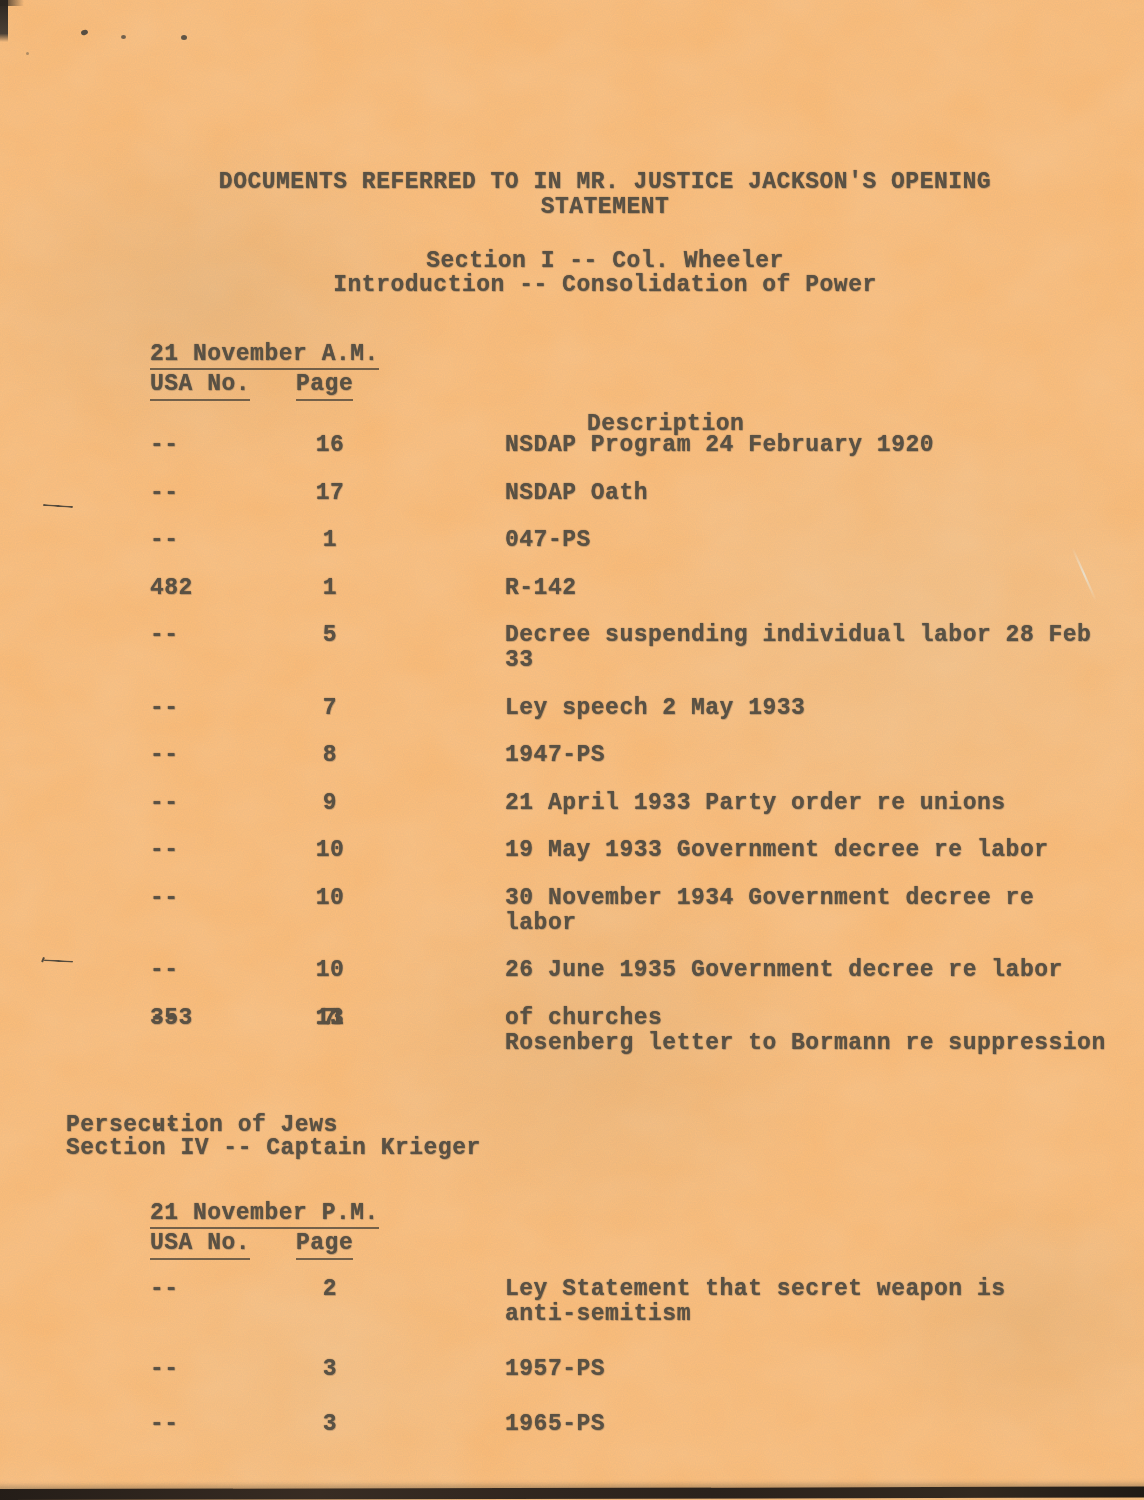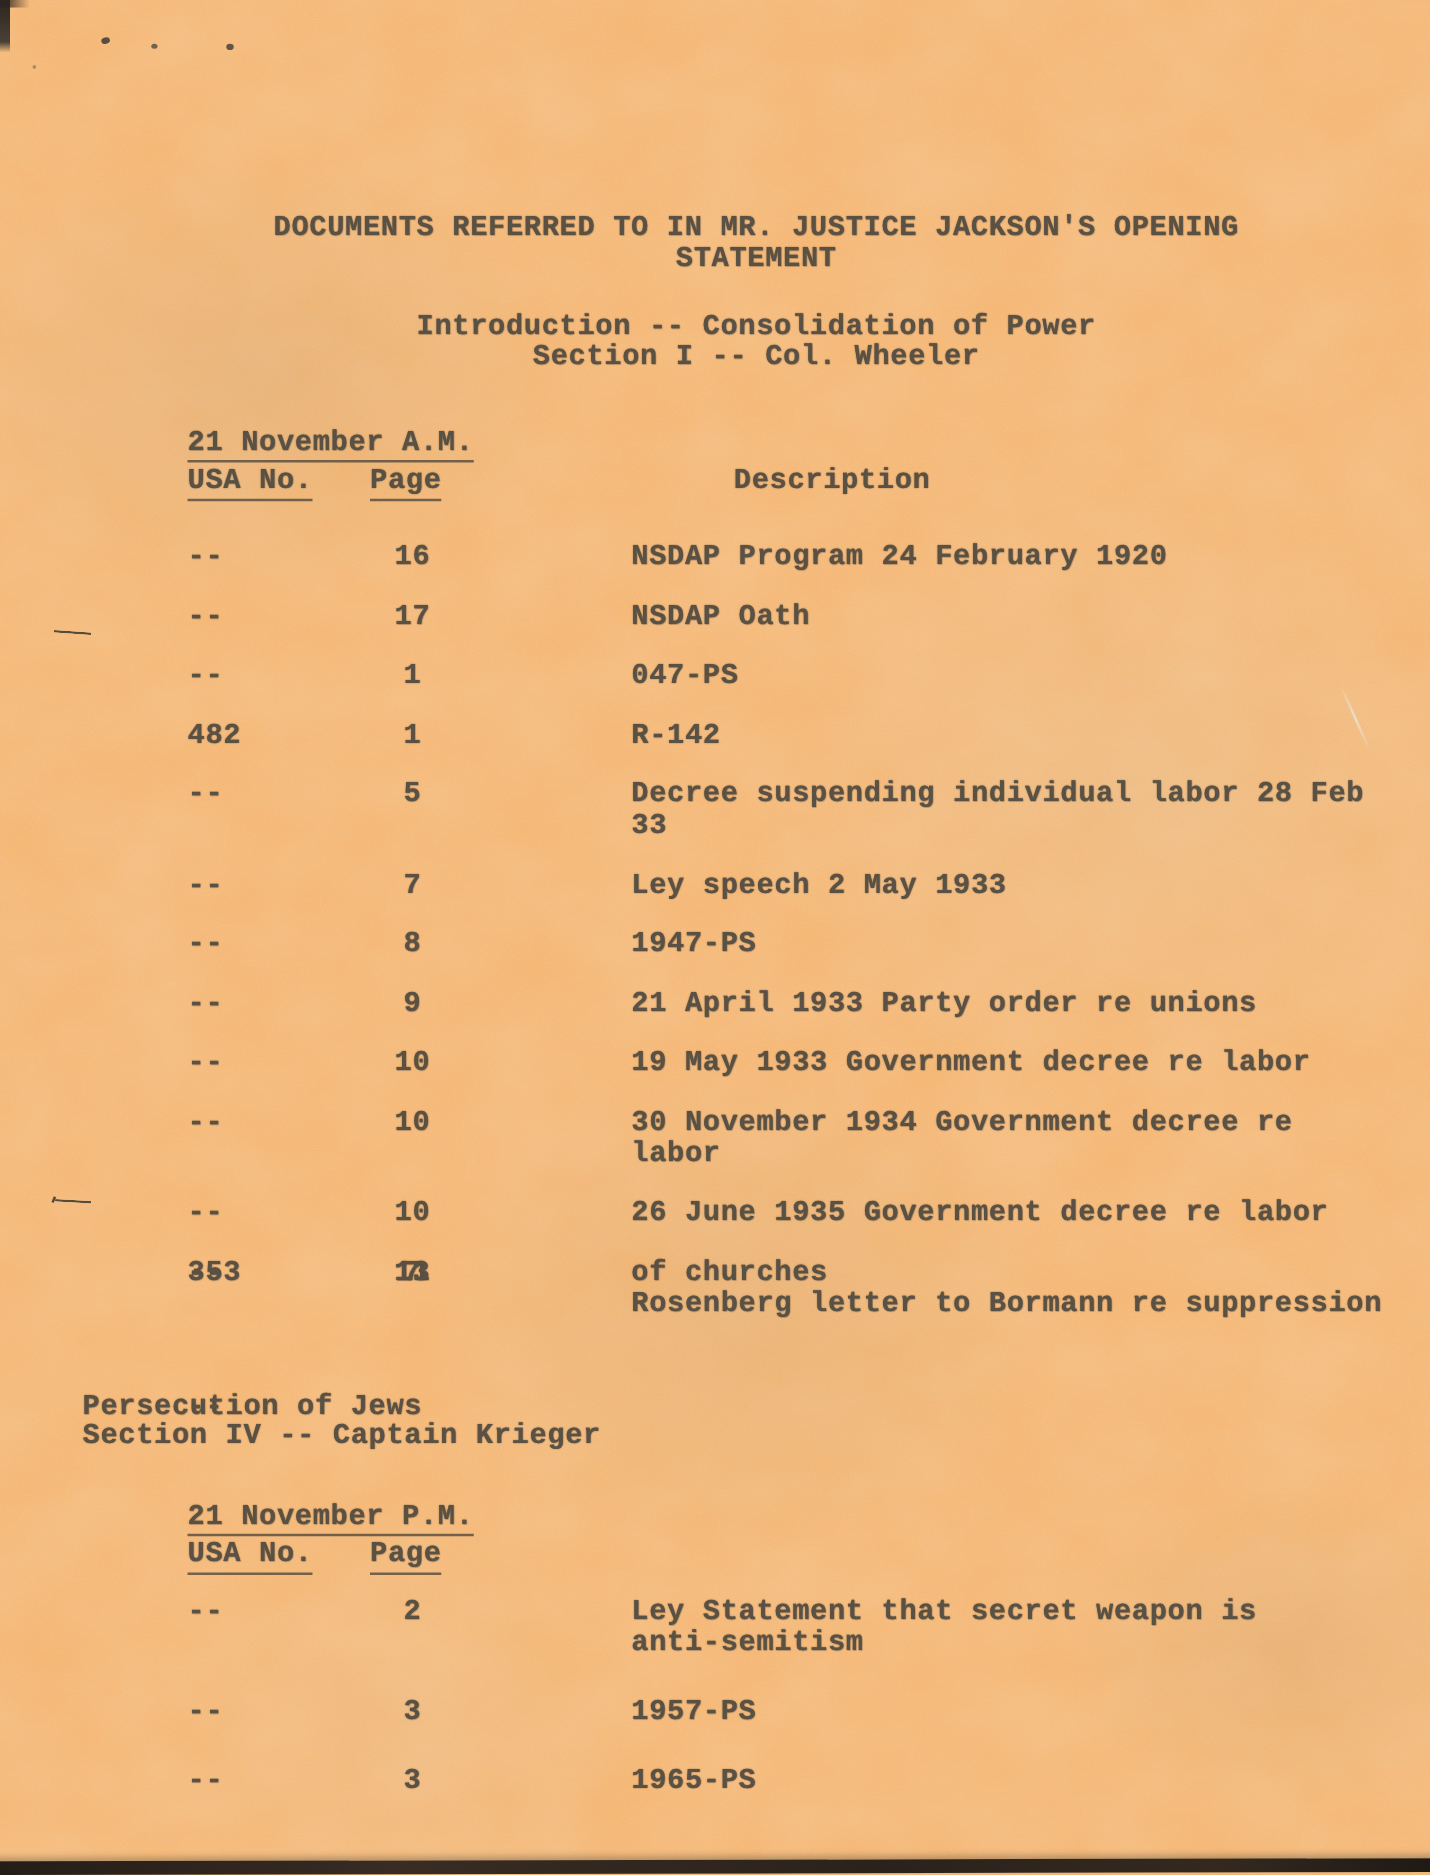--- a/index.html
+++ b/index.html
@@ -33,21 +33,21 @@
   .header-block{position:absolute;top:170px;left:66px;right:0;text-align:center;line-height:25px;}
   .subtitle-block{margin-top:29px;line-height:24px;}
   .u{border-bottom:2px solid rgba(62,59,51,.8);padding-bottom:2px;text-align:center;}
   .table-section{position:absolute;left:150px;right:26px;}
   .section-am{top:341px;}
   .section-pm{top:1200px;}
   .session-header{display:inline-block;line-height:23px;}
   .col-headers{position:relative;height:29px;margin-top:2px;line-height:25px;text-decoration:underline;}
   .col-usa{display:inline-block;}
   .col-page{position:absolute;left:146px;}
-  .col-desc{position:absolute;left:437px;}
+  .col-desc{position:absolute;left:437px;margin-top:40px;}
   .rows{margin-top:32px;}
   .section-pm .rows{margin-top:17px;}
   .row{position:relative;line-height:25px;margin-bottom:22.5px;}
   .section-pm .row{margin-bottom:30px;}
   .cell-usa{position:absolute;left:0;top:0;}
   .cell-page{position:absolute;left:150px;top:0;width:60px;text-align:center;}
   .cell-desc{margin-left:355px;}
   .interlude{position:absolute;top:1114px;left:0;right:0;line-height:23px;}
   .interlude .cell-usa{left:150px;}
   .interlude-center{margin-left:66px;text-align:left;}
@@ -98,22 +98,22 @@
     <rect width="1144" height="1500" filter="url(#blotch)"></rect>
   </svg>
   <div class="mottle"></div>
 
   <div class="content">
 
     <div class="header-block ink">
       <div>DOCUMENTS REFERRED TO IN MR. JUSTICE JACKSON'S OPENING</div>
       <div>STATEMENT</div>
       <div class="subtitle-block">
+        <div>Section I -- Col. Wheeler</div>
         <div>Introduction -- Consolidation of Power</div>
-        <div>Section I -- Col. Wheeler</div>
       </div>
     </div>
 
     <section class="table-section section-am ink">
       <div class="session-header u">21 November A.M.</div>
       <div class="col-headers">
         <span class="col-usa u">USA No.</span>
         <span class="col-page u">Page</span>
         <span class="col-desc">Description</span>
       </div>

